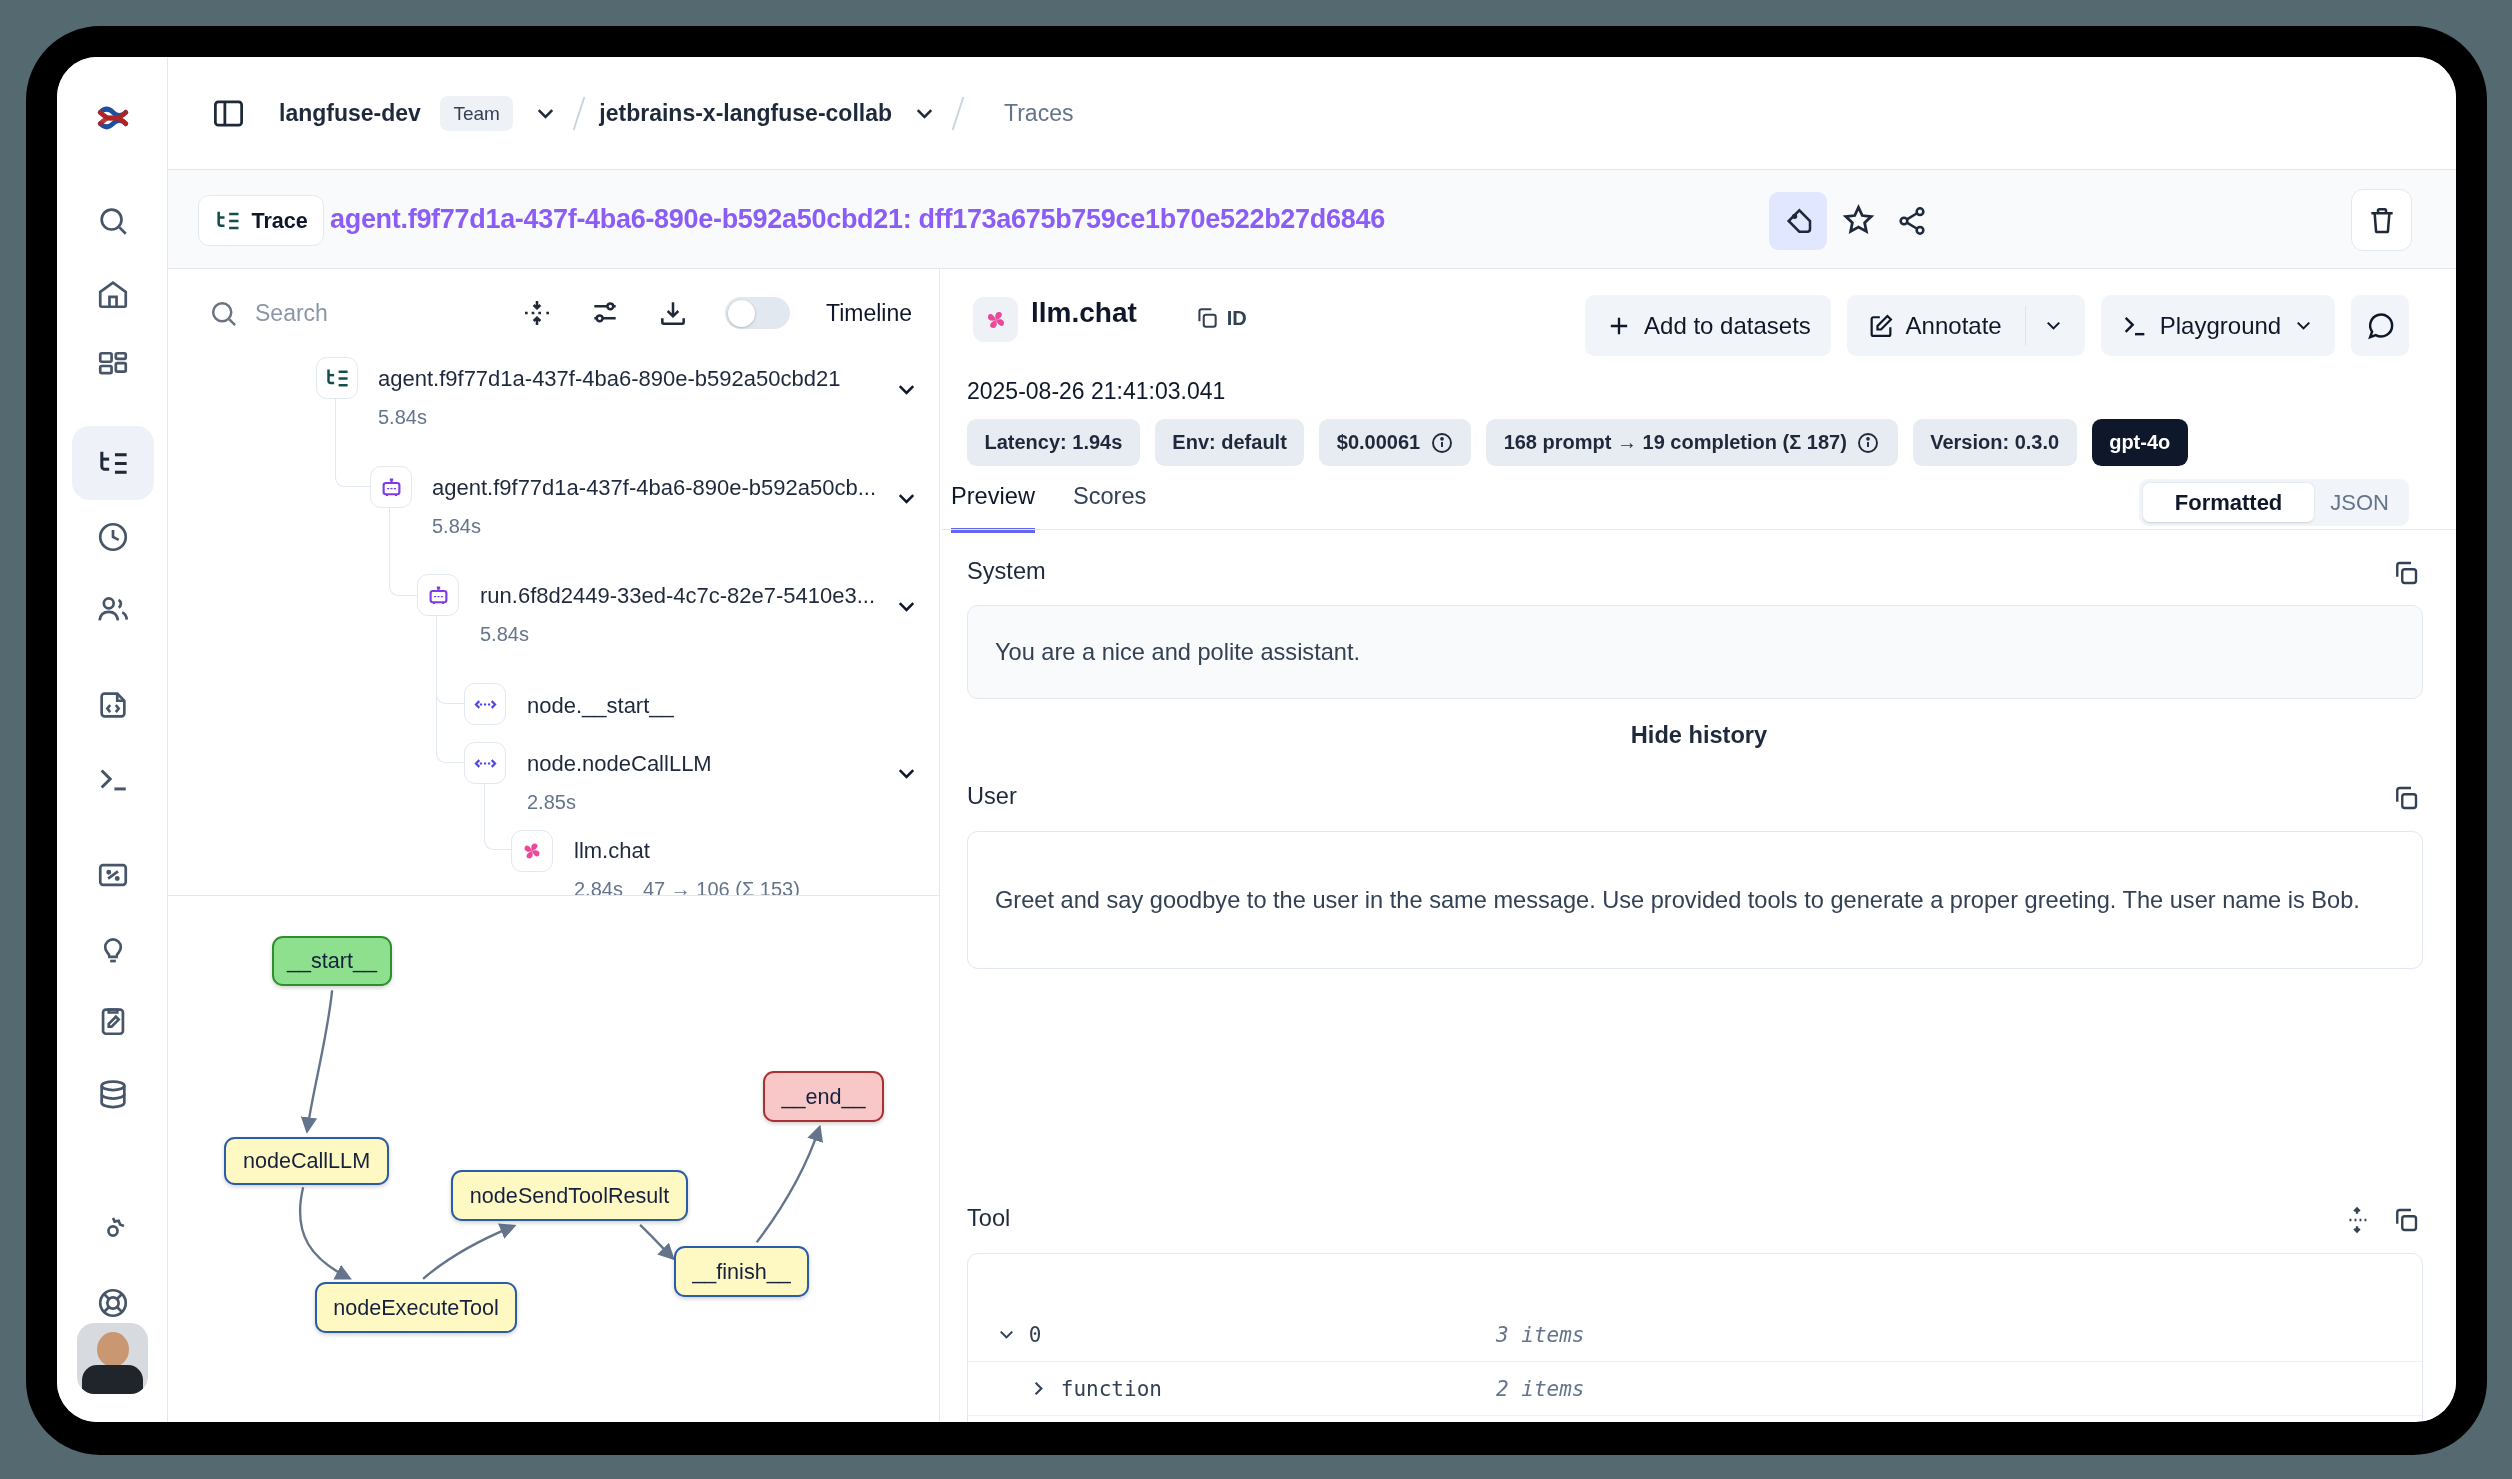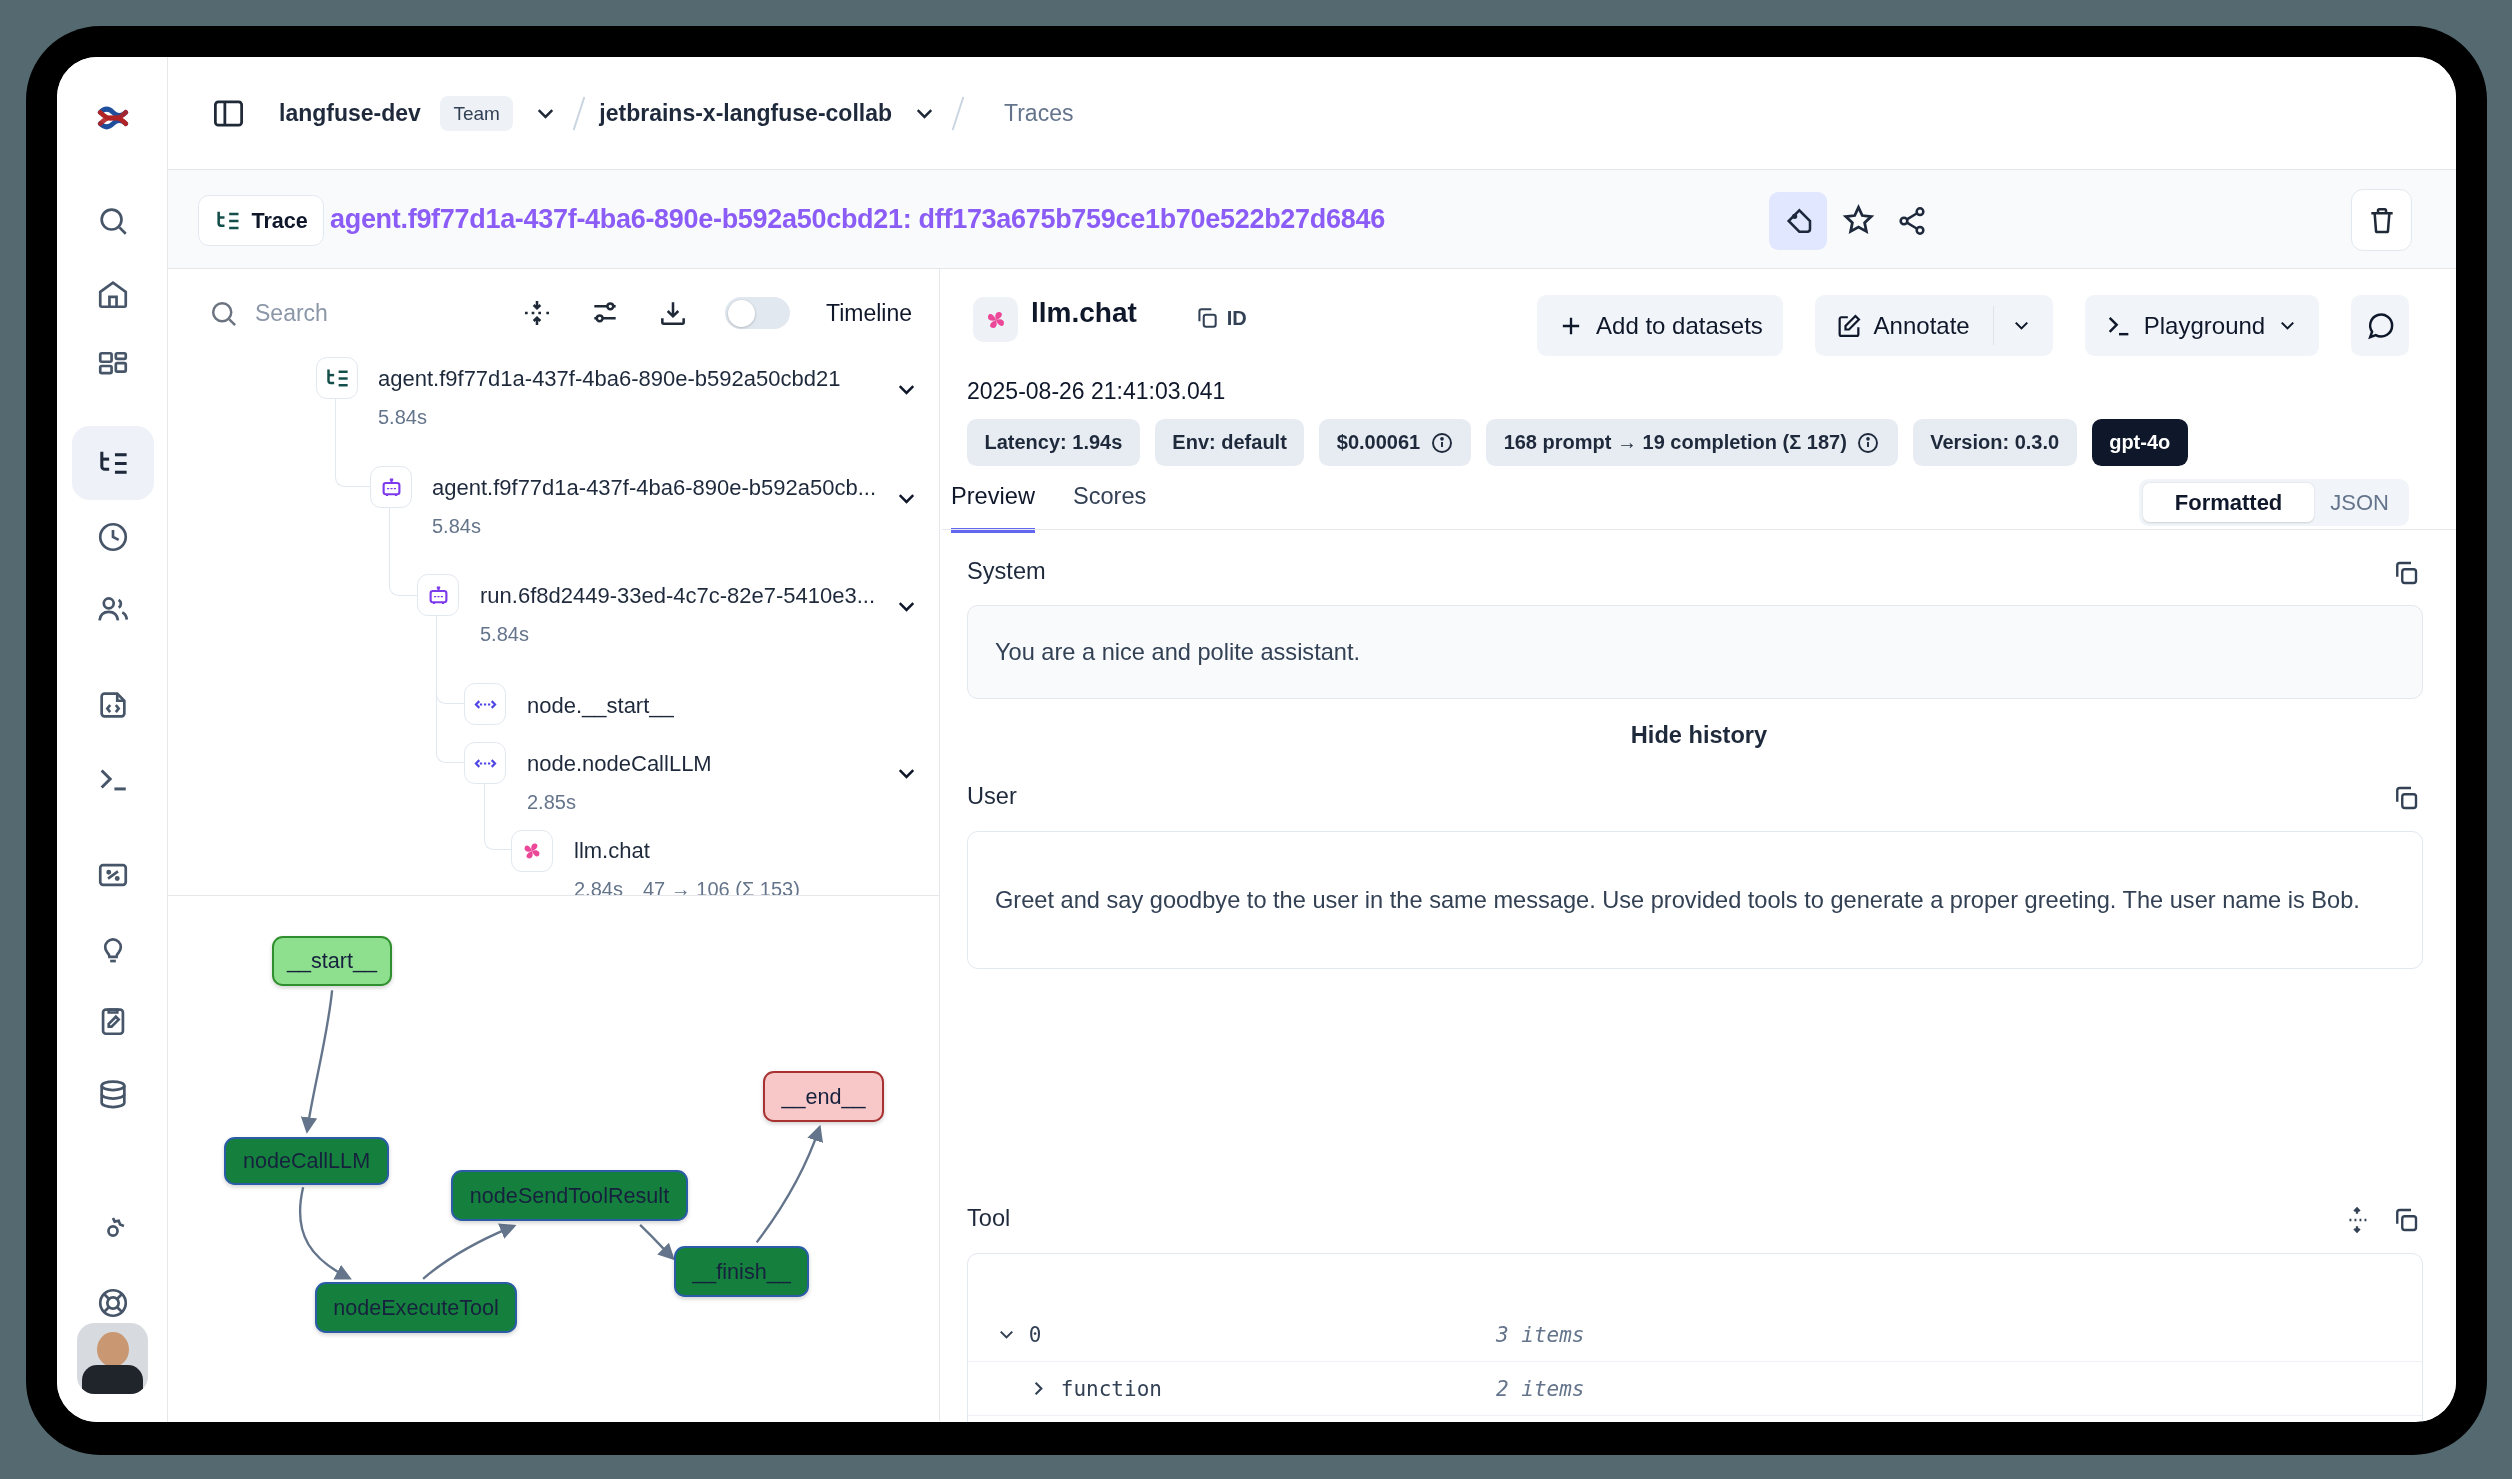--- a/index.html
+++ b/index.html
@@ -50,31 +50,31 @@
   .tree { position:absolute; left:0; top:88px; width:100%; height:539px; }
   .node-ic { position:absolute; width:42px; height:42px; background:#fff; border:1.3px solid #e2e8f0; border-radius:10.8px; display:flex; align-items:center; justify-content:center; }
   .tree-label { position:absolute; font-size:22px; font-weight:500; color:#1e293b; white-space:nowrap; }
   .tree-dur { position:absolute; font-size:20px; color:#64748b; white-space:nowrap; }
   .tree-chev { position:absolute; color:#0f172a; }
   .conn { position:absolute; border-color:#e2e8f0; }
 
   .graph { position:absolute; left:0; top:627px; width:771px; height:525px; background:#fff; }
   .gnode { position:absolute; display:flex; align-items:center; justify-content:center; font-size:21.6px; color:#16213e; border-radius:10.8px; border:2.7px solid; box-shadow:0 2px 4px rgba(0,0,0,.18); }
   .gnode.green { background:#8ee08e; border-color:#2f8f2f; }
-  .gnode.blue { background:#15803d; border-color:#2a5ca8; }
+  .gnode.blue { background:#fef9c3; border-color:#2a5ca8; }
   .gnode.red { background:#f8c7c7; border-color:#a83232; }
 
   
   .right-panel { position:absolute; left:885px; top:212px; width:1514px; height:1152px; background:#fff; }
   .obs-icon-box { position:absolute; left:31px; top:28px; width:45px; height:45px; background:#eef1f6; border-radius:10.8px; display:flex; align-items:center; justify-content:center; }
   .obs-name { position:absolute; left:89px; top:28px; font-size:28px; font-weight:600; color:#0f172a; }
   .obs-id { position:absolute; left:252px; top:36px; display:flex; align-items:center; gap:6.7px; color:#334155; }
   .obs-id span { font-size:20px; font-weight:600; }
   .btn { display:flex; align-items:center; gap:10.8px; background:#f1f5f9; border-radius:9.4px; height:61px; padding:0 20px; font-size:24px; font-weight:500; color:#0f172a; }
-  .btn-row { position:absolute; right:47px; top:26px; display:flex; gap:32px; }
+  .btn-row { position:absolute; right:47px; top:26px; display:flex; gap:16px; }
   .split-divider { width:1.3px; height:39px; background:#dde3ea; margin:0 5.4px 0 12px; }
   .bubble-btn { width:58px; justify-content:center; padding:0; }
   .obs-time { position:absolute; left:25px; top:109px; font-size:23px; font-weight:500; color:#0f172a; }
   .badge-row { position:absolute; left:25px; top:150px; display:flex; gap:15px; }
   .chip { height:47px; display:flex; align-items:center; gap:9.4px; background:#e7ecf2; border-radius:9.4px; padding:0 17.5px; font-size:20px; font-weight:600; color:#1e293b; white-space:nowrap; }
   .chip.dark { background:#0f172a; color:#fff; }
   .tabs { position:absolute; left:9px; top:214px; display:flex; gap:38px; }
   .tab { font-size:23.6px; font-weight:500; color:#334155; padding-bottom:17.5px; }
   .tab.active { color:#0f172a; border-bottom:5.4px solid #6366f1; }
   .tabs-underline { position:absolute; left:0; top:260px; width:1514px; height:1.3px; background:#e5e7eb; }

